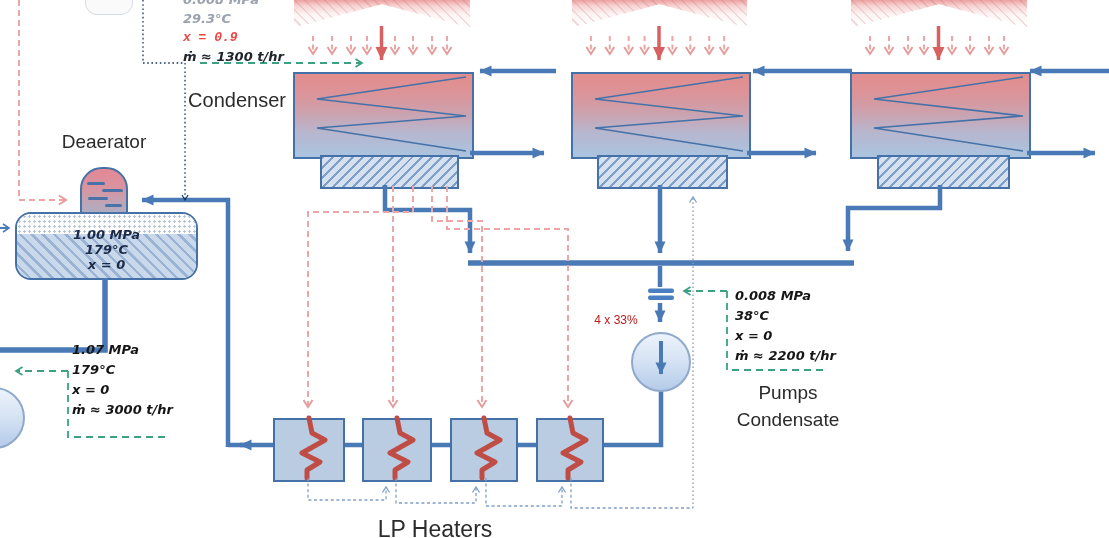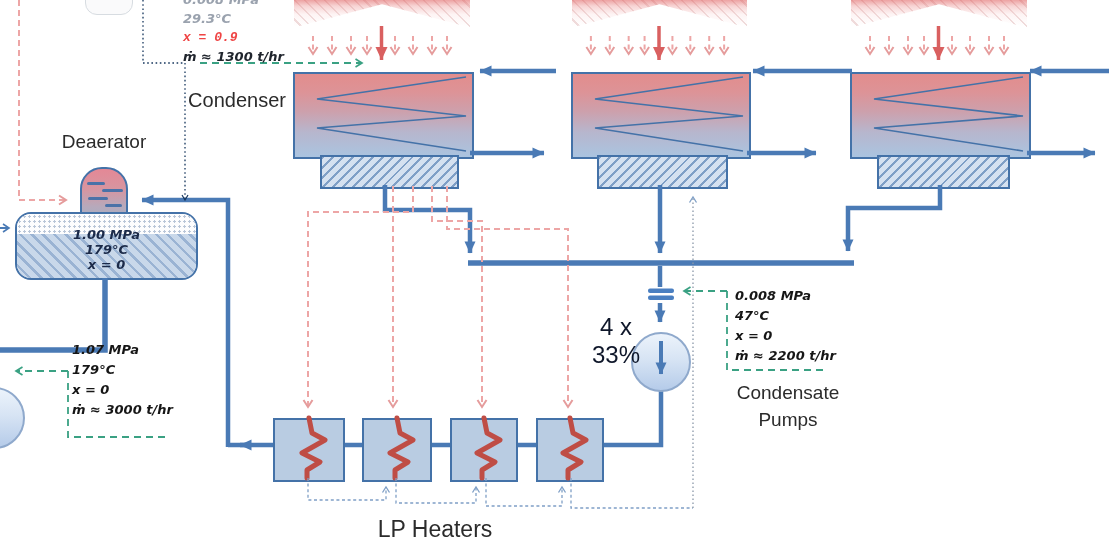--- a/index.html
+++ b/index.html
@@ -246,39 +246,39 @@
     <path class="green" d="M68,371 L16,371" marker-end="url(#aGreen)"></path>
     <path class="green" d="M68,371 L68,437 L170,437"></path>
   </svg>
 
   <div class="lbl" style="left:178px;top:86px;width:118px;font-size:20px;line-height:28px;">
     <div>Condenser</div>
   </div>
   <div class="lbl" style="left:40px;top:131px;width:128px;font-size:19px;">Deaerator</div>
   <div class="lbl" style="left:355px;top:516px;width:160px;font-size:23px;">LP Heaters</div>
   <div class="lbl" style="left:718px;top:379px;width:140px;font-size:19px;line-height:27px;">
+    <div>Pumps</div>
     <div>Condensate</div>
-    <div>Pumps</div>
-  </div>
-  <div class="lbl" style="left:575px;top:313px;width:82px;font-size:24px;color:#0f172a;">4 x 33%</div>
+  </div>
+  <div class="lbl" style="left:575px;top:313px;width:82px;font-size:12px;color:#b91c1c;">4 x 33%</div>
 
   <div class="blk" style="left:183px;top:-10px;line-height:19px;">
     <div class="fade1">0.008 MPa</div>
     <div class="fade1">29.3°C</div>
     <div class="fade2">x = 0.9</div>
     <div class="dark">ṁ ≈ 1300 t/hr</div>
   </div>
 
   <div class="blk" style="left:72px;top:340px;">
     <div>1.07 MPa</div>
     <div>179°C</div>
     <div>x = 0</div>
     <div>ṁ ≈ 3000 t/hr</div>
   </div>
 
   <div class="blk" style="left:735px;top:286px;">
     <div>0.008 MPa</div>
-    <div>47°C</div>
+    <div>38°C</div>
     <div>x = 0</div>
     <div>ṁ ≈ 2200 t/hr</div>
   </div>
 
 </div>
 
 </body></html>

